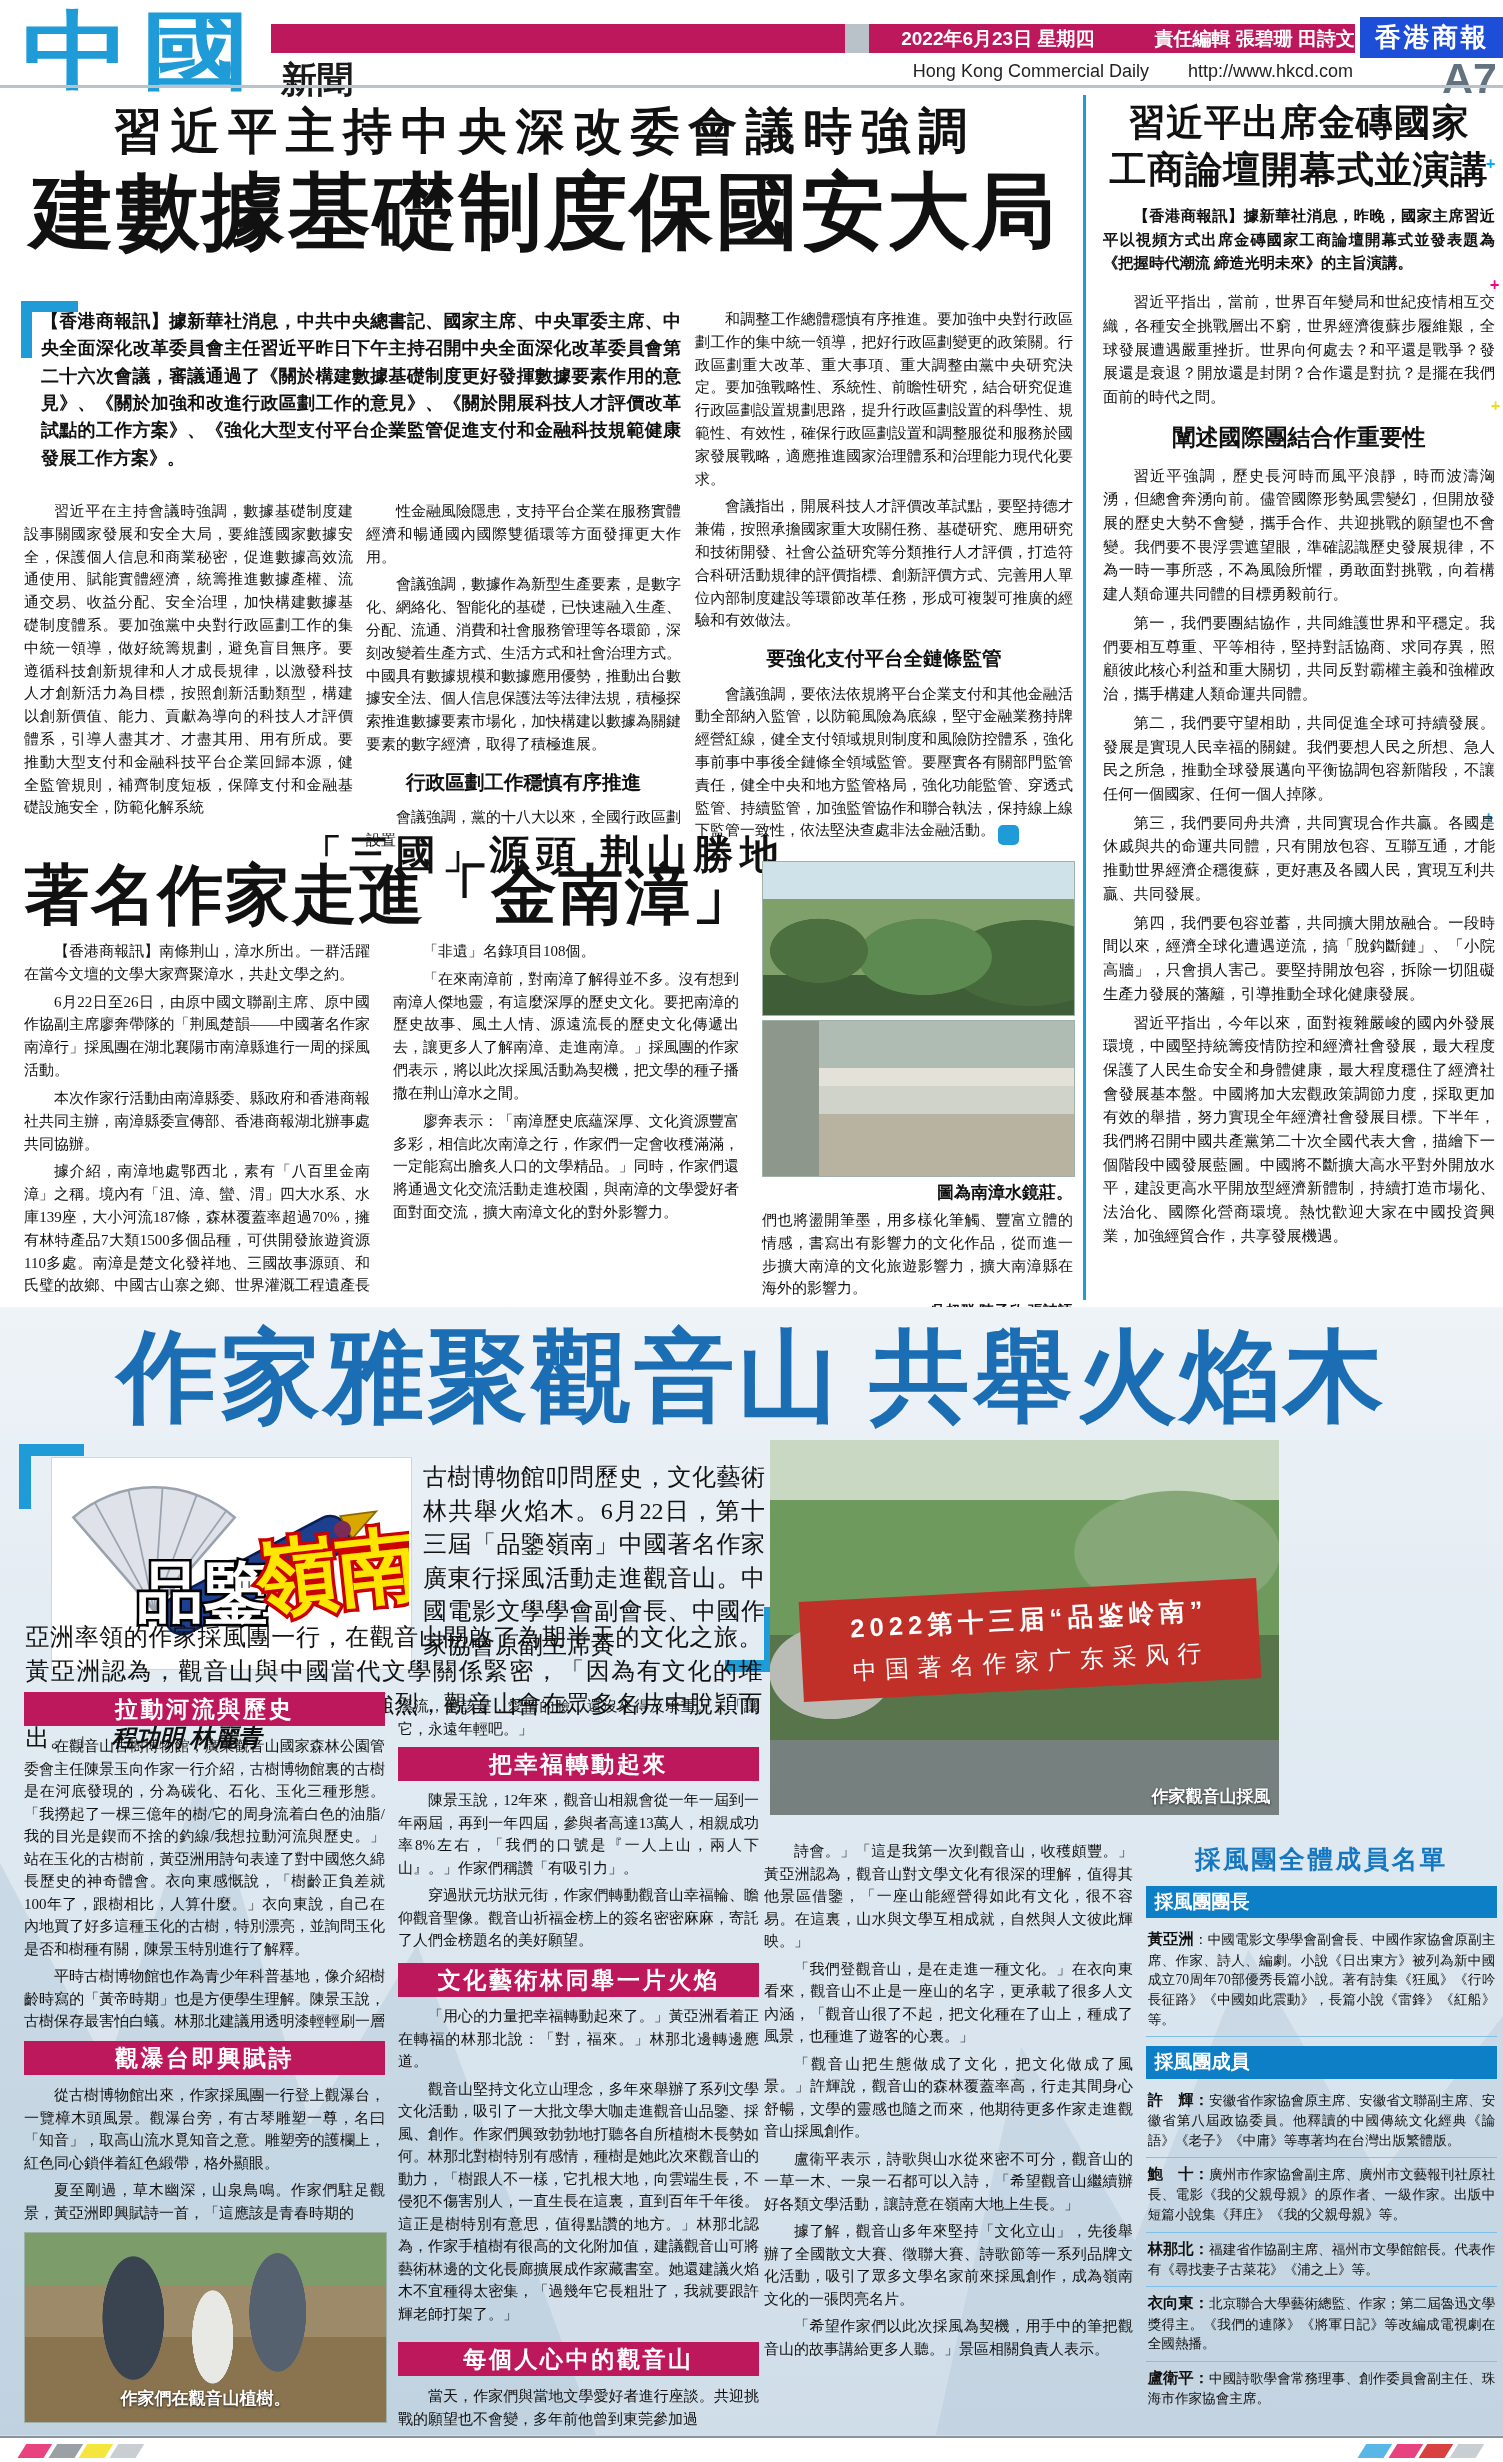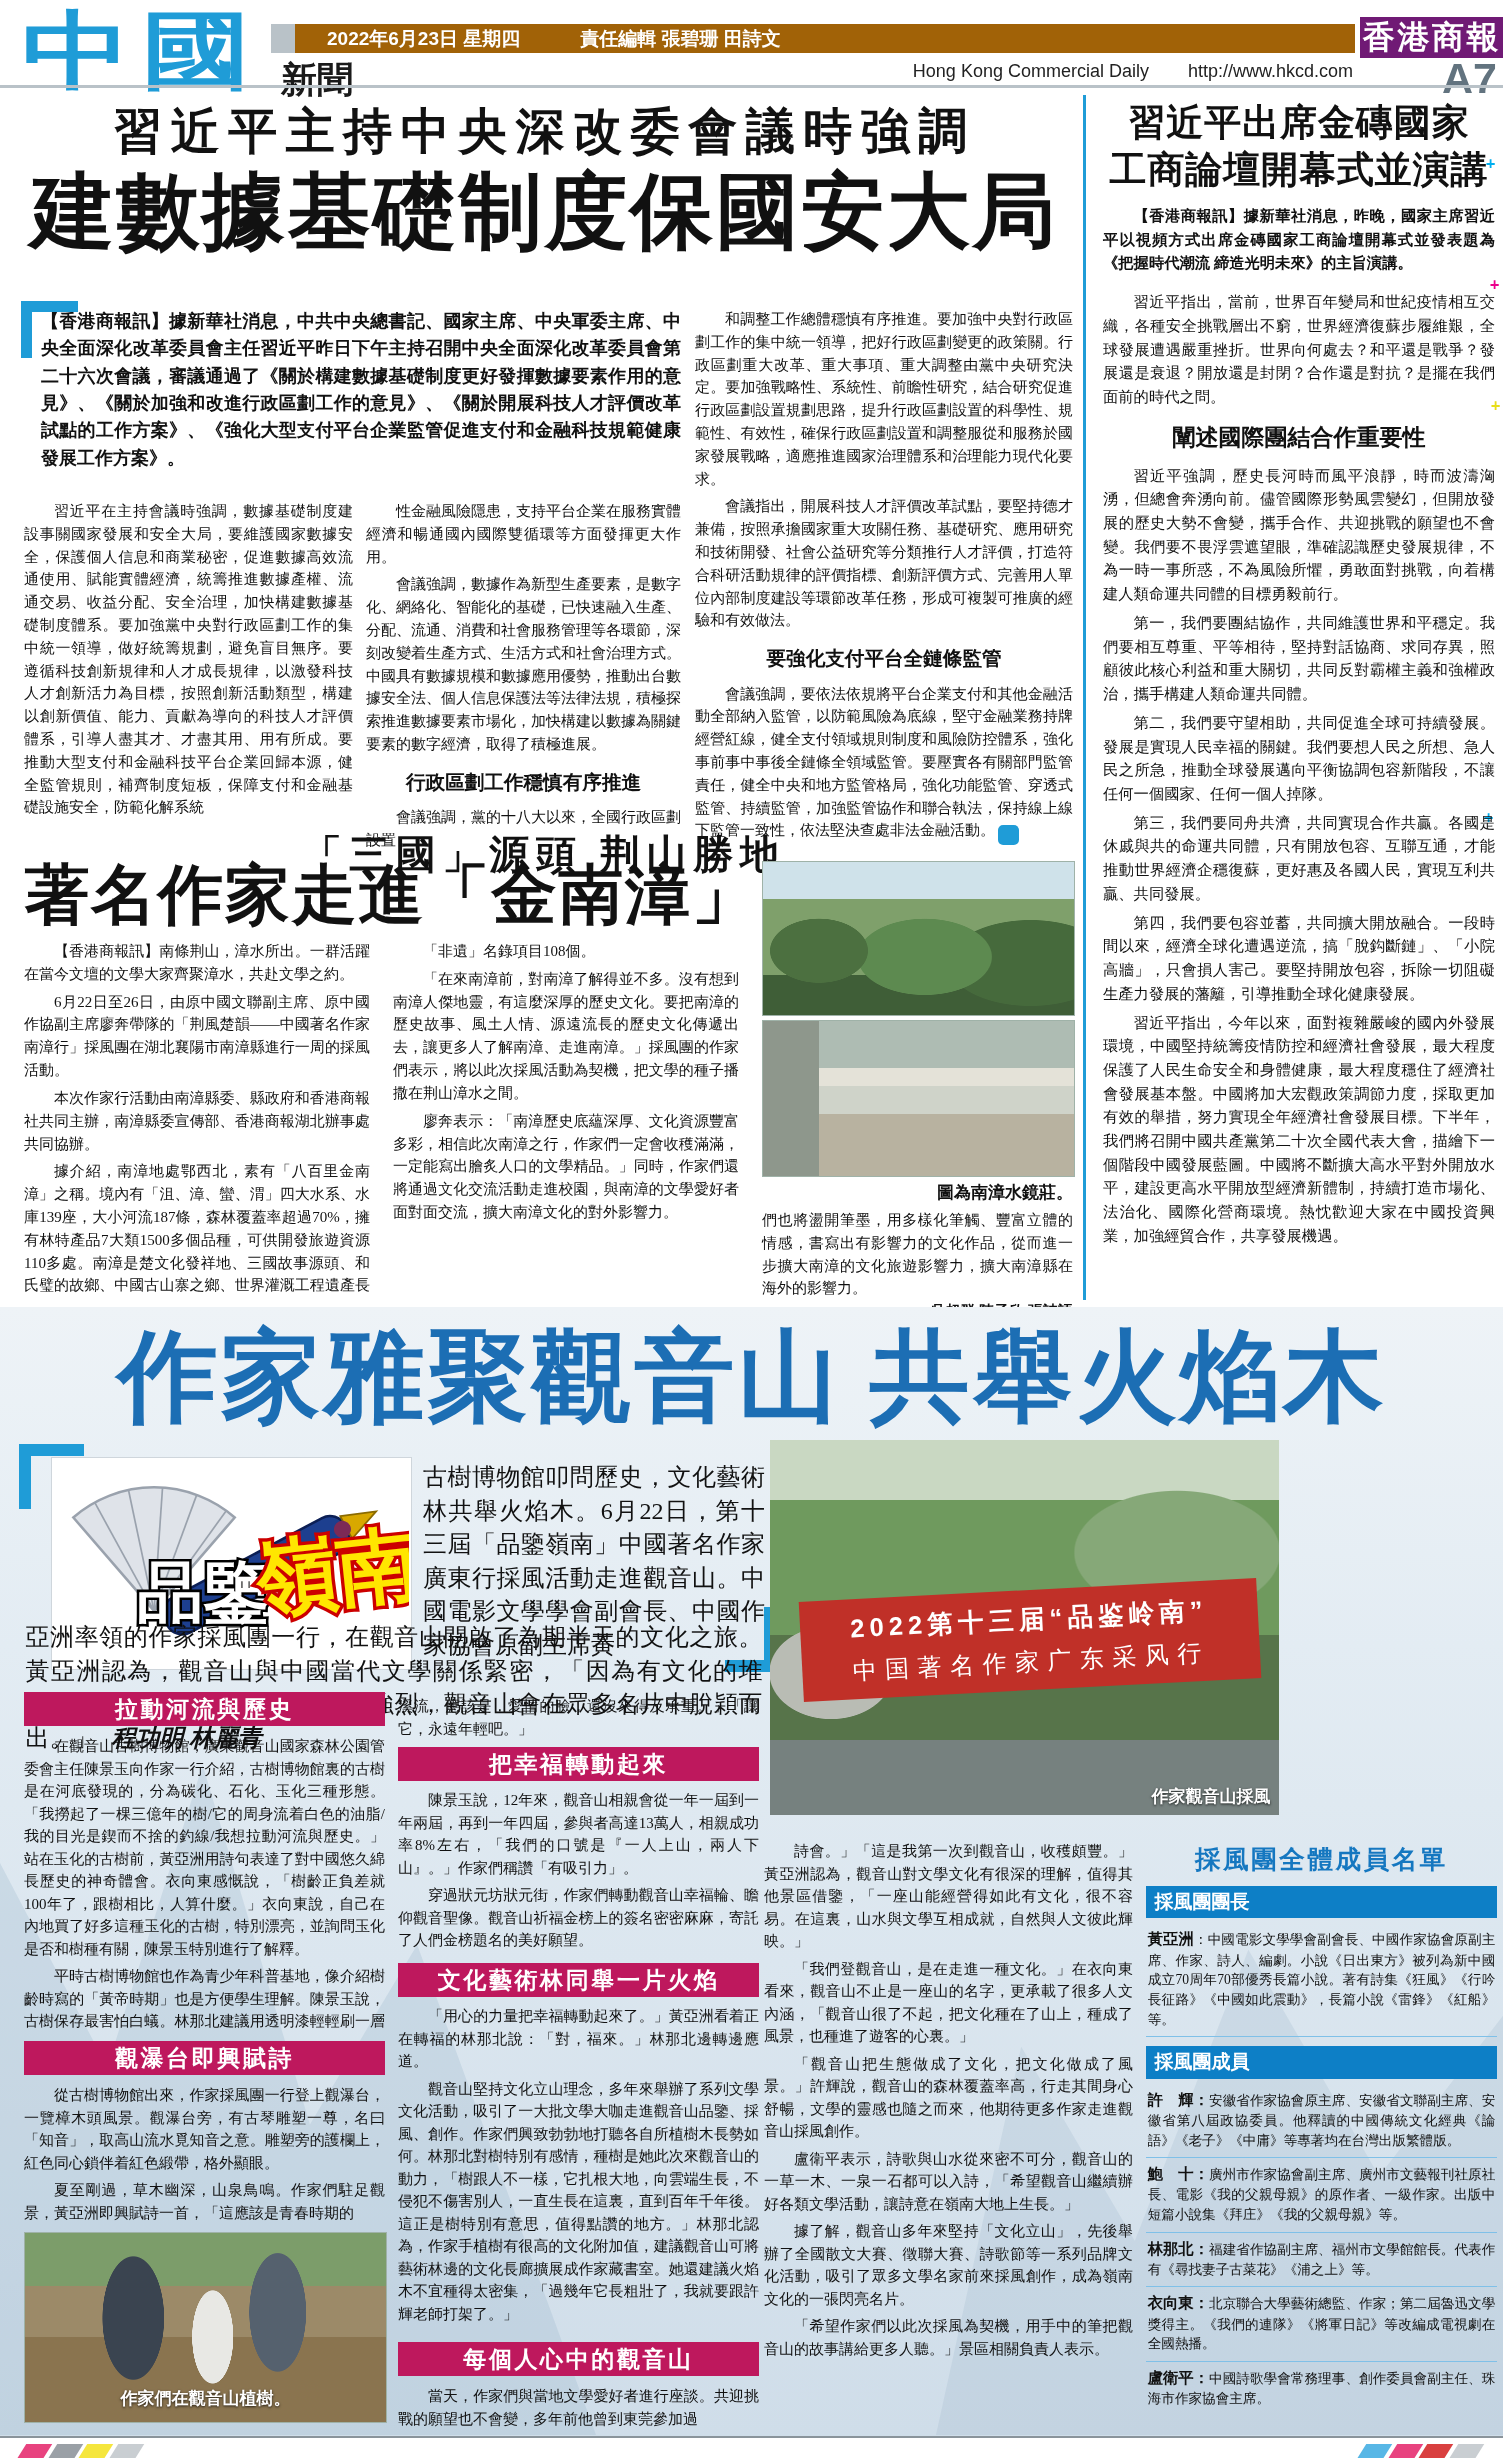--- a/index.html
+++ b/index.html
@@ -6,28 +6,28 @@
   .page{position:relative;width:1504px;height:2462px;background:#ffffff;overflow:hidden;
         font-family:"Liberation Serif","DejaVu Serif",serif;color:#111;}
   .abs{position:absolute;}
   .jus{text-align:justify;}
   .para{margin:0 0 5.1px 0;text-indent:2em;}
   
   .hdr-cn{left:22px;top:8.5px;font-size:85px;font-weight:900;color:#1f9cd7;
           transform:scaleX(1.28);transform-origin:left top;letter-spacing:8.5px;line-height:1;}
   .hdr-xinwen{left:281px;top:56px;font-size:36px;font-weight:700;color:#1a1a1a;
           font-family:"Liberation Sans","DejaVu Sans",sans-serif;}
-  .hdr-bar{left:271px;top:24px;width:1084px;height:29px;background:#a16207;color:#fff;
+  .hdr-bar{left:271px;top:24px;width:1084px;height:29px;background:#be185d;color:#fff;
           font-family:"Liberation Sans","DejaVu Sans",sans-serif;font-weight:700;font-size:19px;
-          line-height:29px;}
+          line-height:29px;text-align:right;}
   .hdr-bar .graylead{display:inline-block;width:24px;height:29px;background:#b9c2c8;vertical-align:top;}
   .hdr-bar .t{margin-left:32px;}
   .hdr-bar .t2{margin-left:60px;}
-  .hdr-red{left:1360px;top:17px;width:144px;height:41px;background:#701a75;color:#fff;
-          font-size:32px;font-weight:900;text-align:center;line-height:41px;letter-spacing:2.6px;}
+  .hdr-red{left:1360px;top:17px;width:144px;height:41px;background:#1d4ed8;color:#fff;
+          font-size:26px;font-weight:900;text-align:center;line-height:41px;letter-spacing:2.6px;}
   .hdr-en{left:723px;top:61px;width:630px;text-align:right;font-size:18px;color:#222;
           font-family:"Liberation Sans","DejaVu Sans",sans-serif;}
   .hdr-en .u{margin-left:39px;}
   .hdr-a7{left:1442px;top:34px;font-size:43px;font-weight:900;color:#62737f;
           font-family:"Liberation Sans","DejaVu Sans",sans-serif;margin-top:20px;}
   .hdr-rule{left:0;top:85px;width:1504px;height:2.6px;background:#b9c2c8;}
   
   .kicker{left:17px;top:99px;width:1055px;text-align:center;font-size:49px;font-weight:700;
           letter-spacing:8.5px;}
   .headline1{left:17px;top:157px;width:1055px;text-align:center;font-size:83px;font-weight:900;

